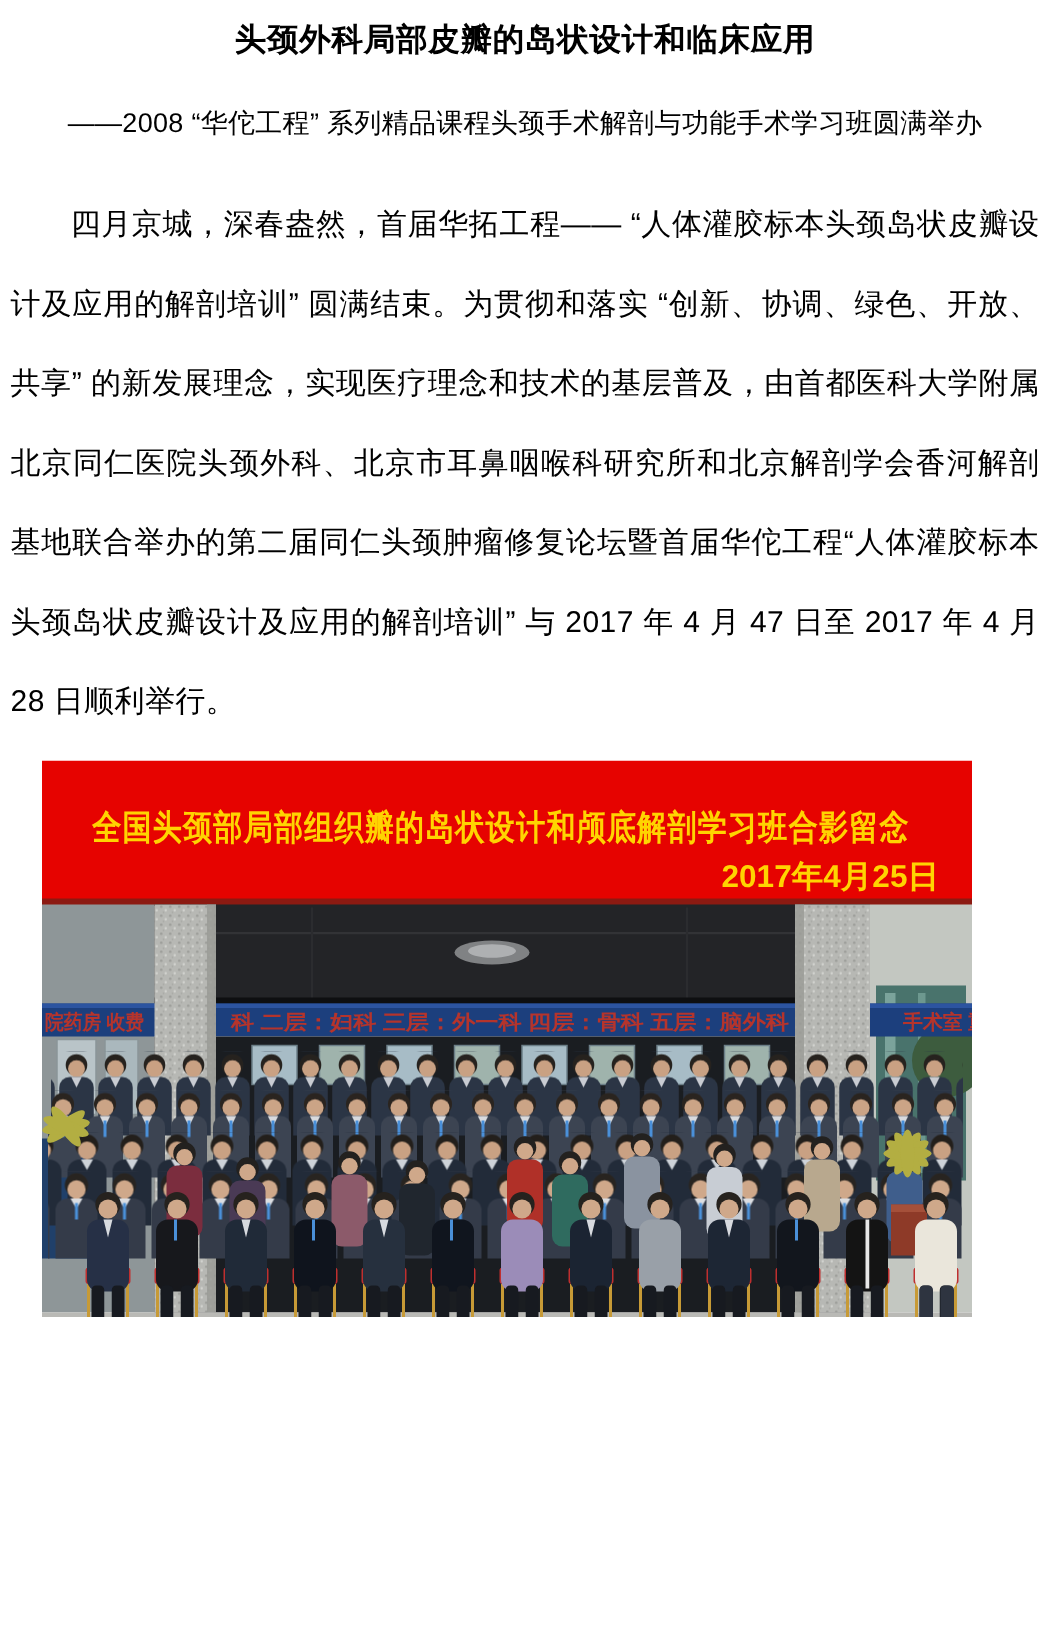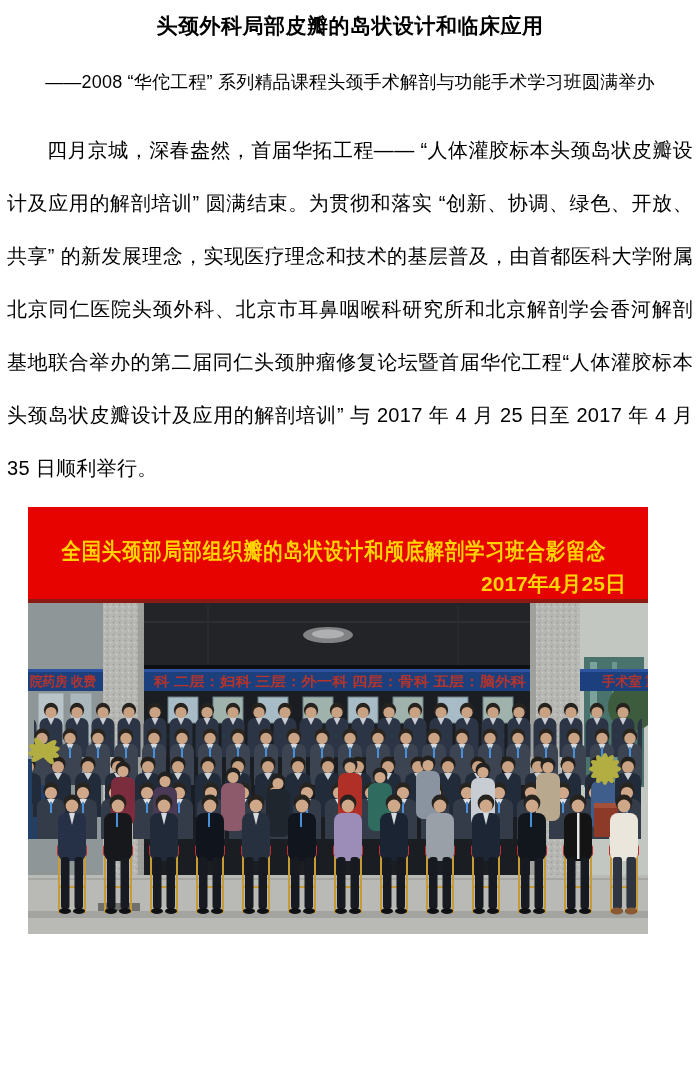--- a/index.html
+++ b/index.html
@@ -1,17 +1,17 @@
 <!DOCTYPE html>
 <html><head>
 <meta charset="utf-8">
 <style>
   html,body{margin:0;padding:0;background:#ffffff;}
   .page{
-    width:700px;height:1086px;overflow:hidden;background:#ffffff;
+    width:700px;height:878px;overflow:hidden;background:#ffffff;
     font-family:"Liberation Sans","DejaVu Sans",sans-serif;color:#000;
     position:relative;
   }
   .doc-title{
     font-size:21px;font-weight:bold;text-align:center;
     margin:12px 6px 0;letter-spacing:.5px;
   }
   .doc-subtitle{
     font-size:18px;text-align:center;margin:30px 4px 0;letter-spacing:.2px;
   }
@@ -30,21 +30,21 @@
 </style>
 </head>
 <body>
 
 <div class="page">
 
   <h1 class="doc-title">头颈外科局部皮瓣的岛状设计和临床应用</h1>
 
   <p class="doc-subtitle">——2008 “华佗工程” 系列精品课程头颈手术解剖与功能手术学习班圆满举办</p>
 
-  <p class="doc-paragraph">四月京城，深春盎然，首届华拓工程—— “人体灌胶标本头颈岛状皮瓣设计及应用的解剖培训” 圆满结束。为贯彻和落实 “创新、协调、绿色、开放、共享” 的新发展理念，实现医疗理念和技术的基层普及，由首都医科大学附属北京同仁医院头颈外科、北京市耳鼻咽喉科研究所和北京解剖学会香河解剖基地联合举办的第二届同仁头颈肿瘤修复论坛暨首届华佗工程“人体灌胶标本头颈岛状皮瓣设计及应用的解剖培训” 与 2017 年 4 月 25 日至 2017 年 4 月 35 日顺利举行。</p>
+  <p class="doc-paragraph">四月京城，深春盎然，首届华拓工程—— “人体灌胶标本头颈岛状皮瓣设计及应用的解剖培训” 圆满结束。为贯彻和落实 “创新、协调、绿色、开放、共享” 的新发展理念，实现医疗理念和技术的基层普及，由首都医科大学附属北京同仁医院头颈外科、北京市耳鼻咽喉科研究所和北京解剖学会香河解剖基地联合举办的第二届同仁头颈肿瘤修复论坛暨首届华佗工程“人体灌胶标本头颈岛状皮瓣设计及应用的解剖培训” 与 2017 年 4 月 47 日至 2017 年 4 月 28 日顺利举行。</p>
 
   <figure class="photo-figure">
     <svg viewBox="0 0 620 427" width="620" height="427">
       <defs>
         <pattern id="speck" width="6" height="6" patternUnits="userSpaceOnUse">
           <rect width="6" height="6" fill="#b7b8b4"></rect>
           <circle cx="1.5" cy="1.5" r="0.9" fill="#9d9e9a"></circle>
           <circle cx="4.5" cy="3.8" r="0.8" fill="#d2d3cf"></circle>
           <circle cx="3" cy="5.2" r="0.6" fill="#a8a9a5"></circle>
         </pattern>

